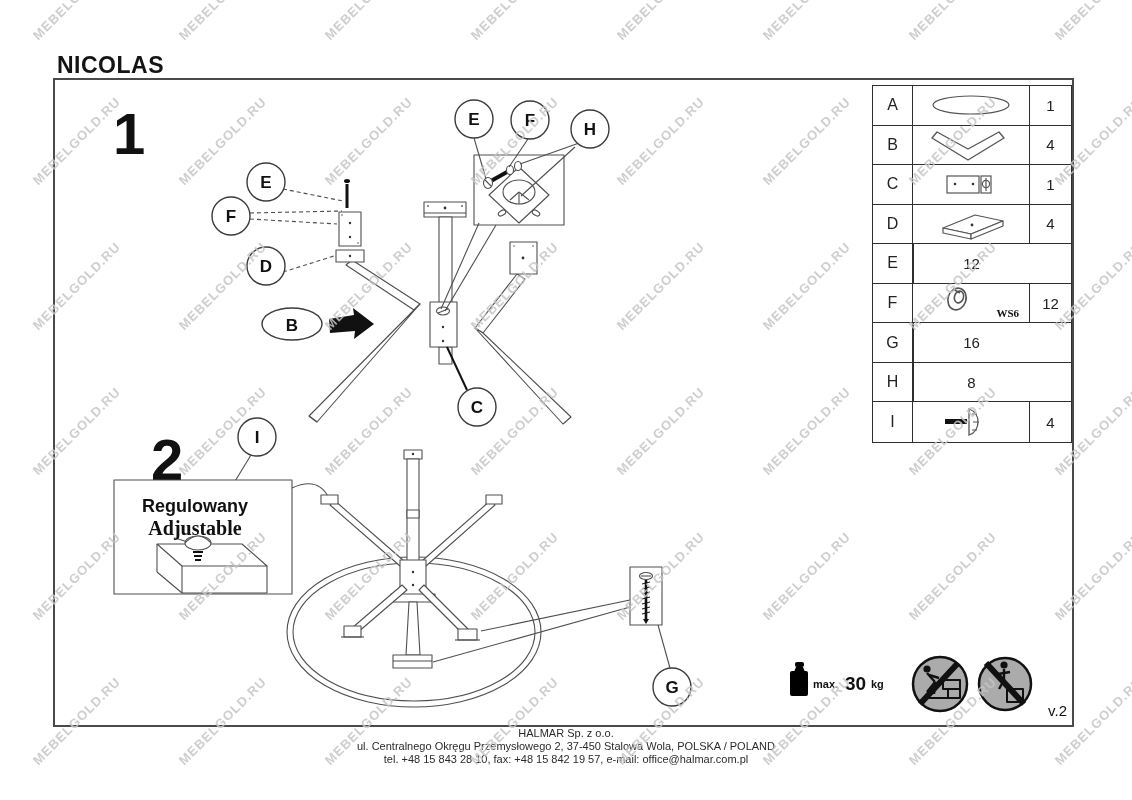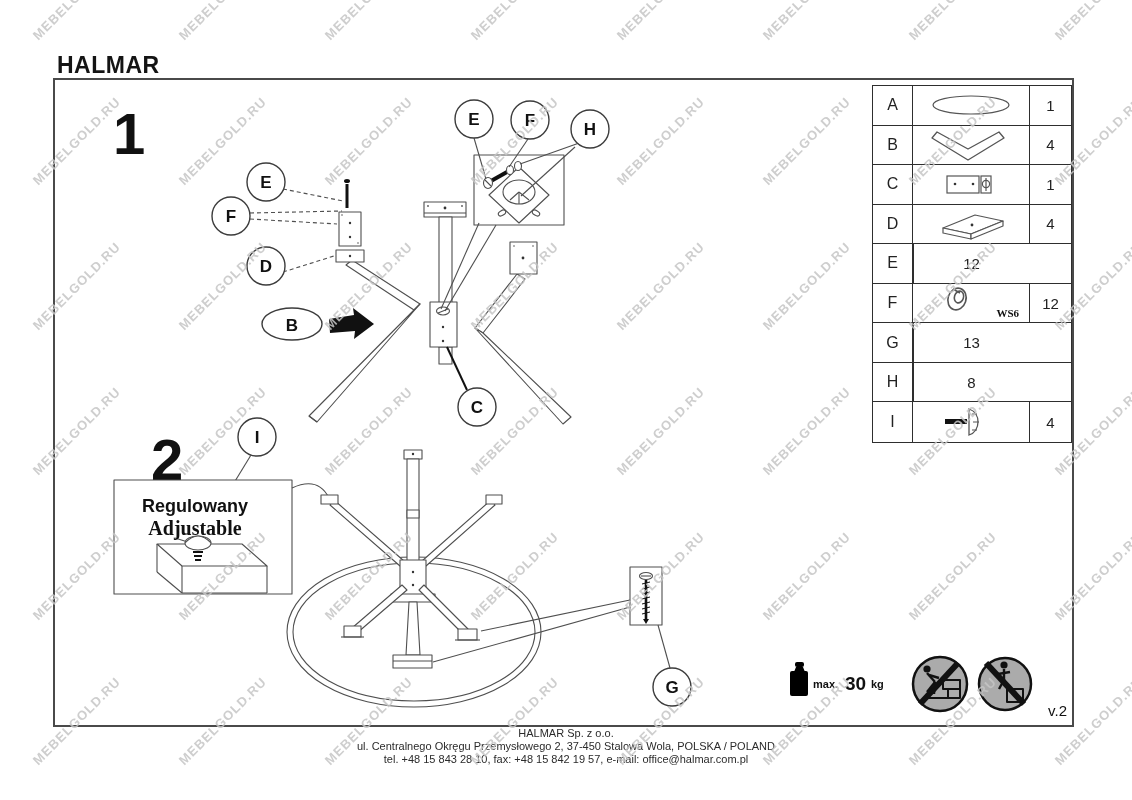--- a/index.html
+++ b/index.html
@@ -75,21 +75,21 @@
     <span class="wm" style="left: 35px; top: 755px;">MEBELGOLD.RU</span>
     <span class="wm" style="left: 181px; top: 755px;">MEBELGOLD.RU</span>
     <span class="wm" style="left: 327px; top: 755px;">MEBELGOLD.RU</span>
     <span class="wm" style="left: 473px; top: 755px;">MEBELGOLD.RU</span>
     <span class="wm" style="left: 619px; top: 755px;">MEBELGOLD.RU</span>
     <span class="wm" style="left: 765px; top: 755px;">MEBELGOLD.RU</span>
     <span class="wm" style="left: 911px; top: 755px;">MEBELGOLD.RU</span>
     <span class="wm" style="left: 1057px; top: 755px;">MEBELGOLD.RU</span>
   </div>
 
-<div class="page-title">HALMAR</div>
+<div class="page-title">NICOLAS</div>
 
 <div class="main-box">
   <svg width="1017" height="645" viewBox="0 0 1017 645">
     <g fill="none" stroke="#4f4f4f" stroke-width="1.1" stroke-linejoin="round">
 
       <text x="58" y="74" font-size="58" font-weight="bold" stroke="none">1</text>
 
       <g>
         <rect x="369" y="122" width="42" height="15" fill="#fff"></rect>
         <line x1="369" y1="133" x2="411" y2="133"></line>
@@ -374,21 +374,21 @@
       <ellipse cx="44" cy="13" rx="4.5" ry="6" transform="rotate(18 44 13)"></ellipse>
       <line x1="38" y1="5" x2="45" y2="9"></line>
           </g>
       <text x="104" y="33" text-anchor="end" class="plabel" font-size="13">WS6</text>
         </svg>
       </div>
     <div class="pcell pqty">12</div>
   </div>
   <div class="prow">
     <div class="pcell pletter">G</div>
-    <div class="pcell pqty">13</div>
+    <div class="pcell pqty">16</div>
   </div>
   <div class="prow">
     <div class="pcell pletter">H</div>
     <div class="pcell pqty">8</div>
   </div>
   <div class="prow">
     <div class="pcell pletter">I</div>
     <div class="pcell pimg">
         <svg width="112" height="36">
       <rect x="30" y="15" width="22" height="5" fill="#111"></rect>

